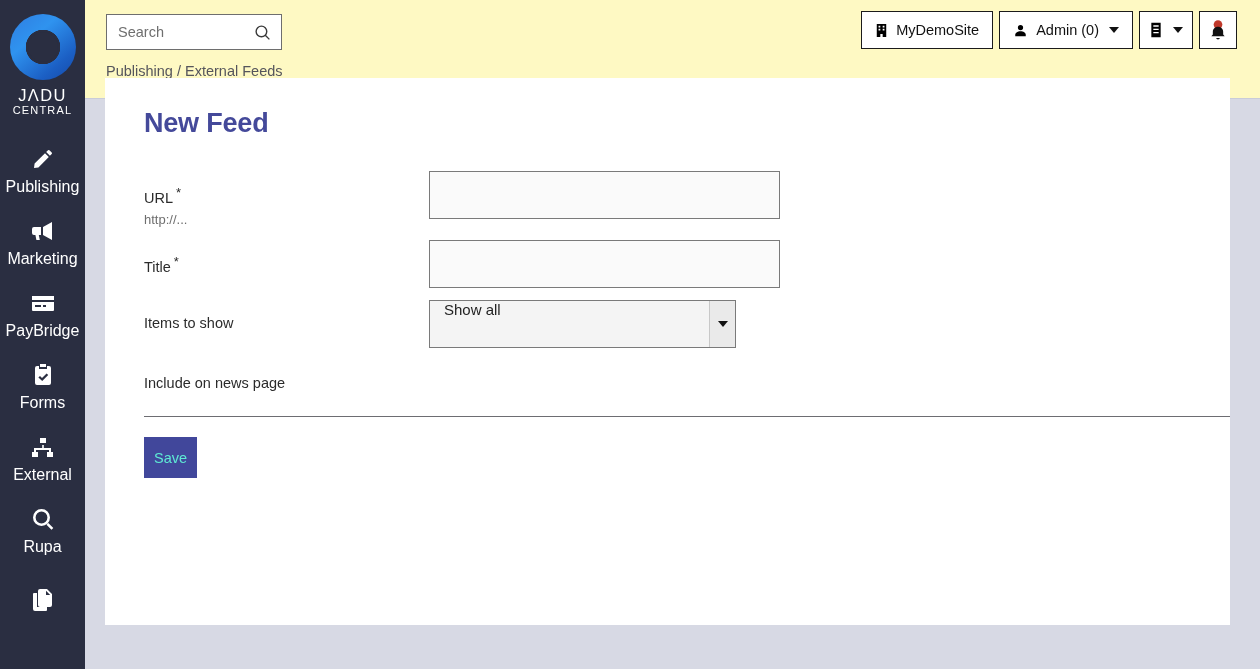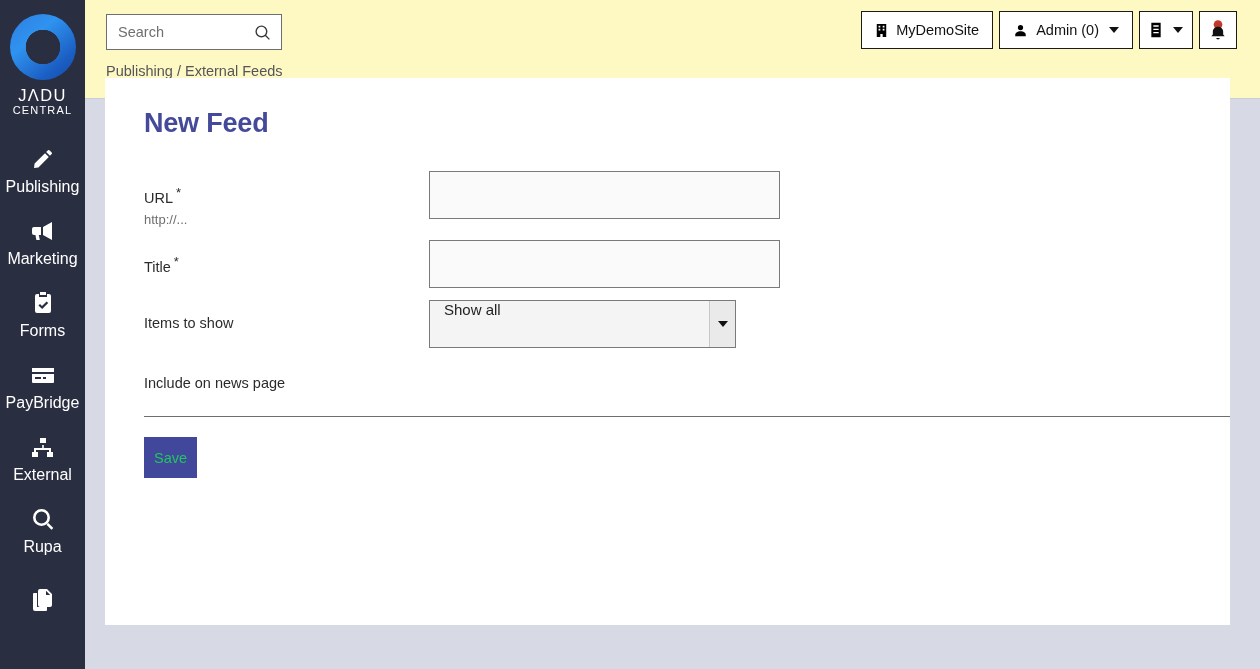--- a/index.html
+++ b/index.html
@@ -146,21 +146,21 @@
   }
   .selwrap .arrowbox i {
     width: 0; height: 0; border-left: 5px solid transparent;
     border-right: 5px solid transparent; border-top: 6px solid #111;
     display:block;
   }
 
   .divider { height: 1px; background: #6d6d72; margin: 24px 20px 0 20px; width: 1086px; }
   .save-btn {
     margin: 20px 0 0 20px; width: 53px; height: 41px;
-    background: #41479b; color: #22c55e; border: 0;
+    background: #41479b; color: #5eead4; border: 0;
     font-size: 14.5px; font-family: "Liberation Sans", sans-serif; cursor: pointer;
   }
 </style>
 </head>
 <body>
 
 <div id="app">
 
   <nav id="sidebar">
     <div class="logo-wrap">
@@ -187,34 +187,34 @@
         <span class="ico">
           <svg width="26" height="24" viewBox="0 0 26 24">
               <path d="M22 3v18l-9-5V8l9-5zM4 8h7v8H8.8l1 5H6.4l-1-5H4a2 2 0 0 1-2-2v-4a2 2 0 0 1 2-2z"></path>
             </svg>
         </span>
         <span class="lbl">Marketing</span>
       </a>
 
       <a class="nav-item">
         <span class="ico">
+          <svg width="26" height="20" viewBox="0 0 26 20">
+              <path d="M2 3h22v4H2V3zm0 6h22v8a1 1 0 0 1-1 1H3a1 1 0 0 1-1-1V9zm3 3v2h6v-2H5zm8 0v2h3v-2h-3z"></path>
+            </svg>
+        </span>
+        <span class="lbl">PayBridge</span>
+      </a>
+
+      <a class="nav-item">
+        <span class="ico">
           <svg width="20" height="24" viewBox="0 0 20 24">
               <path d="M7 1h6v3H7V1zM4 3h2v3h8V3h2a2 2 0 0 1 2 2v15a2 2 0 0 1-2 2H4a2 2 0 0 1-2-2V5a2 2 0 0 1 2-2zm5.2 15l6-6-1.6-1.6-4.6 4.6-2-2L5.4 14.6 9.2 18z"></path>
             </svg>
         </span>
         <span class="lbl">Forms</span>
-      </a>
-
-      <a class="nav-item">
-        <span class="ico">
-          <svg width="26" height="20" viewBox="0 0 26 20">
-              <path d="M2 3h22v4H2V3zm0 6h22v8a1 1 0 0 1-1 1H3a1 1 0 0 1-1-1V9zm3 3v2h6v-2H5zm8 0v2h3v-2h-3z"></path>
-            </svg>
-        </span>
-        <span class="lbl">PayBridge</span>
       </a>
 
       <a class="nav-item">
         <span class="ico">
           <svg width="26" height="22" viewBox="0 0 26 22">
               <path d="M10 2h6v5h-6V2zm2.2 7h1.6v3H21v4h2v5h-6v-5h2v-2H6v2h2v5H2v-5h2v-4h8.2V9z"></path>
             </svg>
         </span>
         <span class="lbl">External</span>
       </a>

